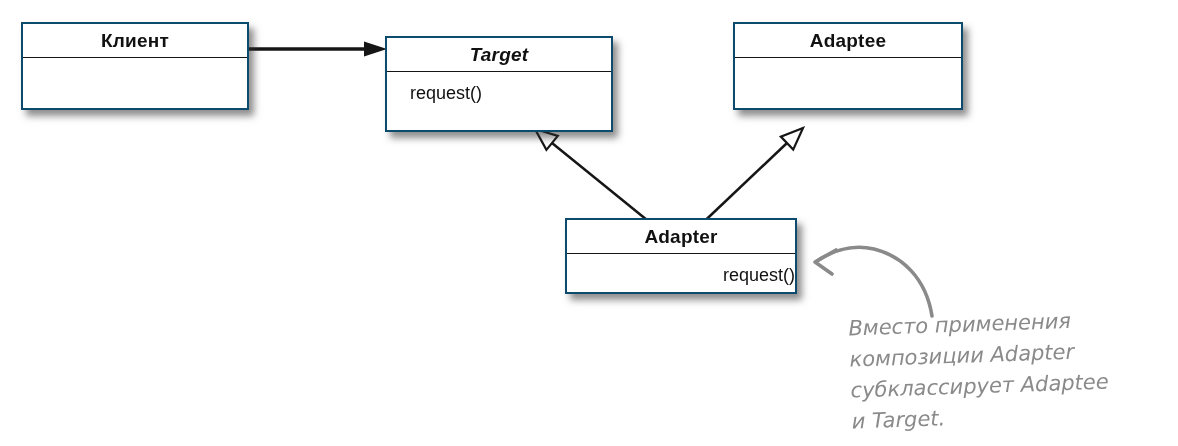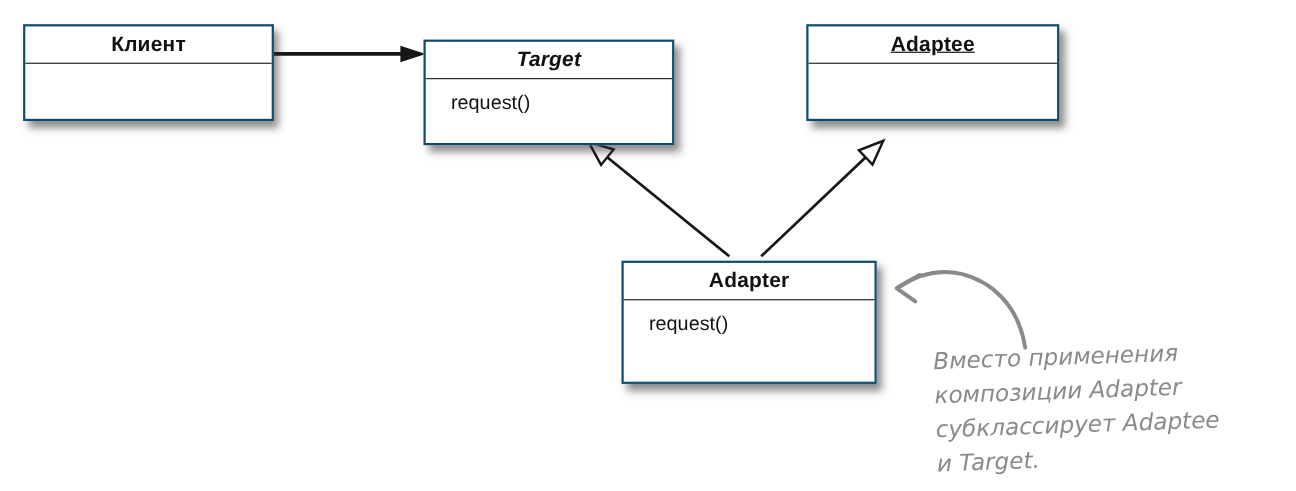--- a/index.html
+++ b/index.html
@@ -99,25 +99,25 @@
     </div>
   </div>
 
   <div class="uml-class" style="left:385px; top:22px; width:228px; height:96px;margin-top:14px;">
     <div class="uml-title abstract">Target</div>
     <div class="uml-body">
       <div class="uml-method">request()</div>
     </div>
   </div>
 
-  <div class="uml-class" style="left:733px; top:22px; width:230px; height:88px;text-decoration:underline;">
+  <div class="uml-class" style="left:733px; top:22px; width:230px; height:88px;">
     <div class="uml-title">Adaptee</div>
   </div>
 
-  <div class="uml-class" style="left:565px; top:237px; width:232px; height:112px;">
+  <div class="uml-class" style="left:565px; top:218px; width:232px; height:76px;text-align:right;">
     <div class="uml-title">Adapter</div>
     <div class="uml-body">
       <div class="uml-method">request()</div>
     </div>
   </div>
 
   <div class="annotation">
     <div>Вместо применения</div>
     <div>композиции Adapter</div>
     <div>субклассирует Adaptee</div>

